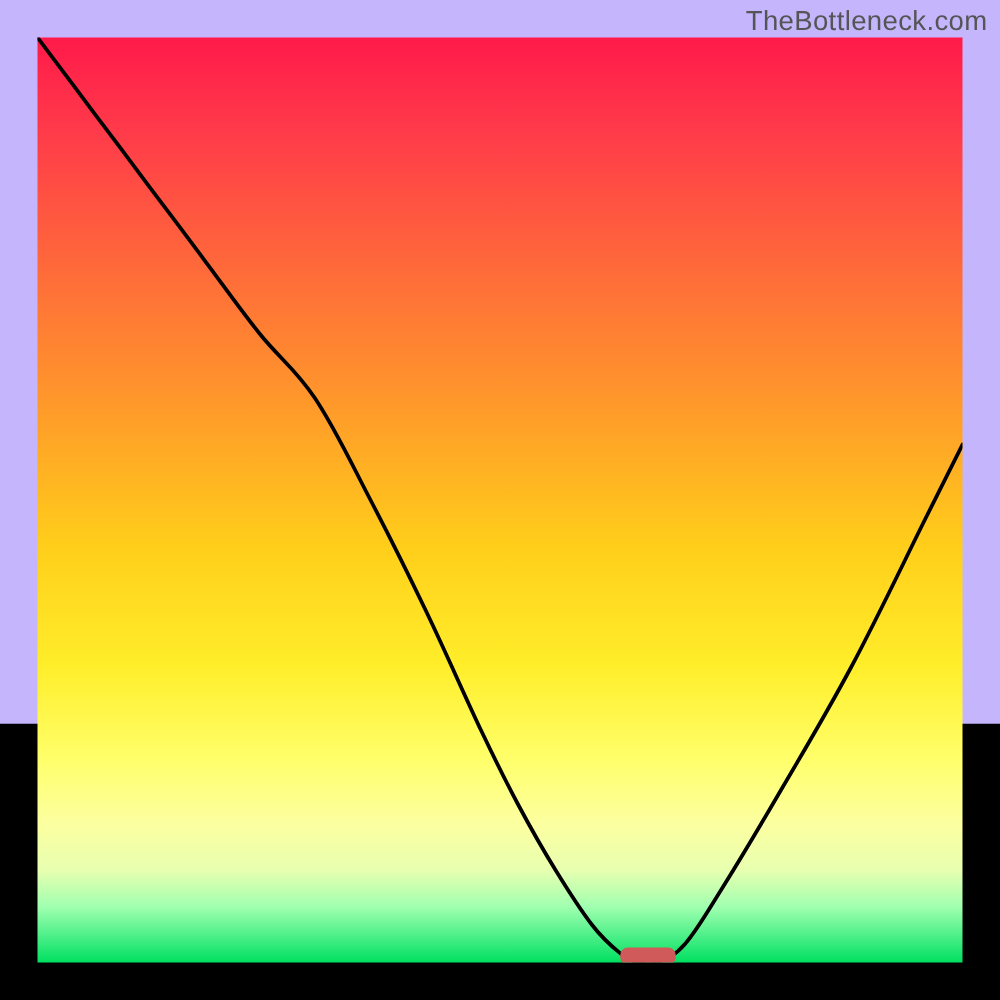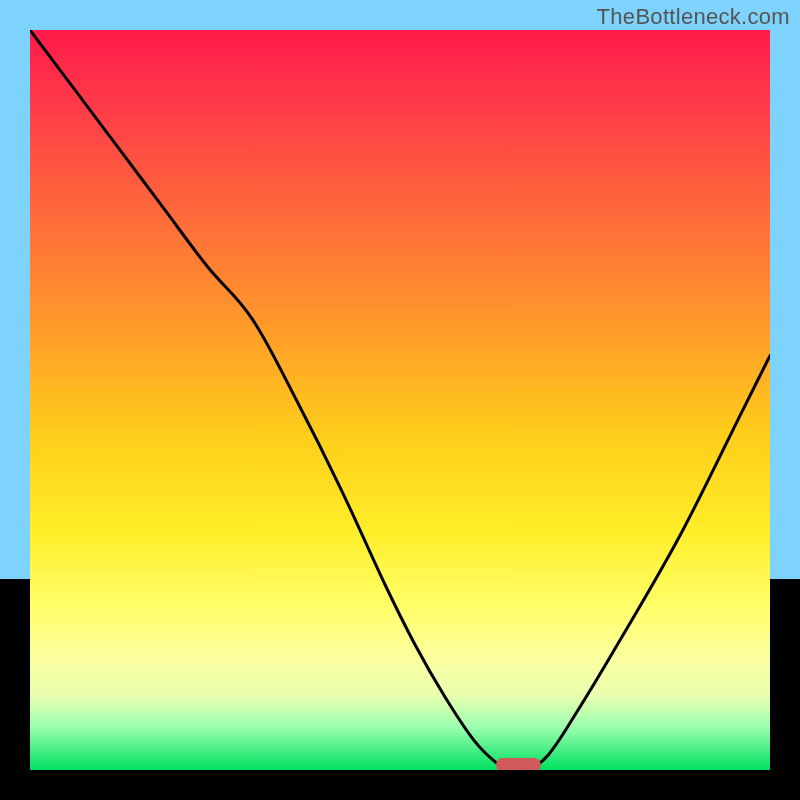--- a/index.html
+++ b/index.html
@@ -8,21 +8,21 @@
     width: 800px;
     height: 800px;
     background: #000;
     overflow: hidden;
     font-family: Arial, Helvetica, sans-serif;
   }
   .frame {
     position: relative;
     width: 800px;
     height: 579px;
-    background: #7dd3fc;
+    background: #c4b5fd;
   }
   .watermark {
     position: absolute;
     top: 4px;
     right: 10px;
     color: #555;
     font-size: 22px;
     font-weight: 500;
     letter-spacing: 0.3px;
     z-index: 10;

